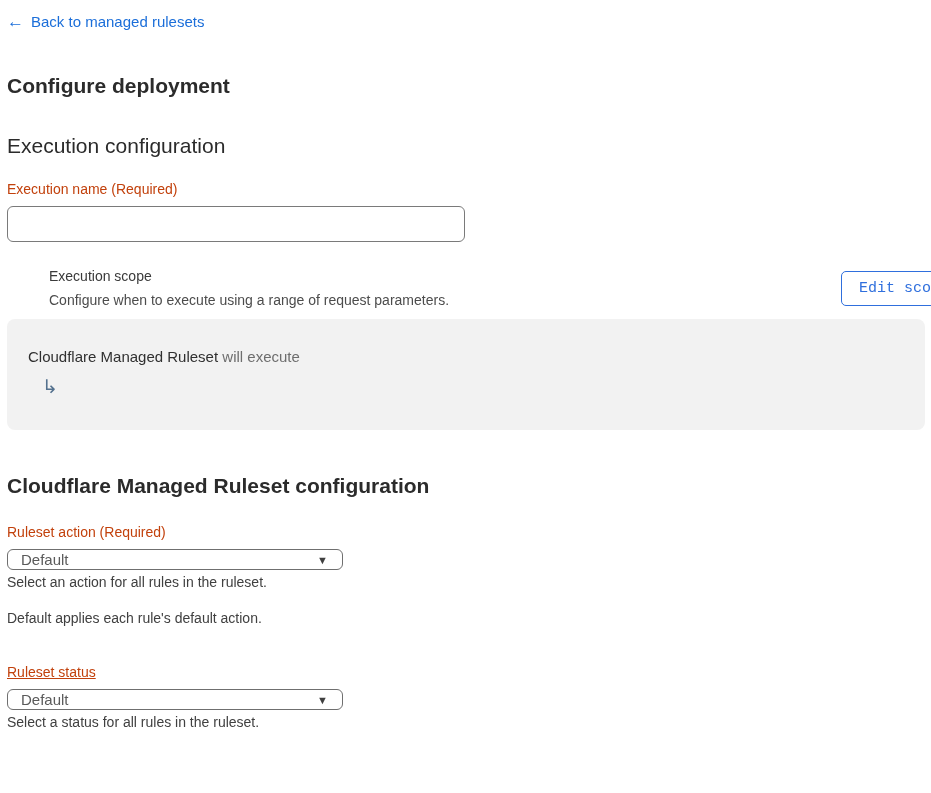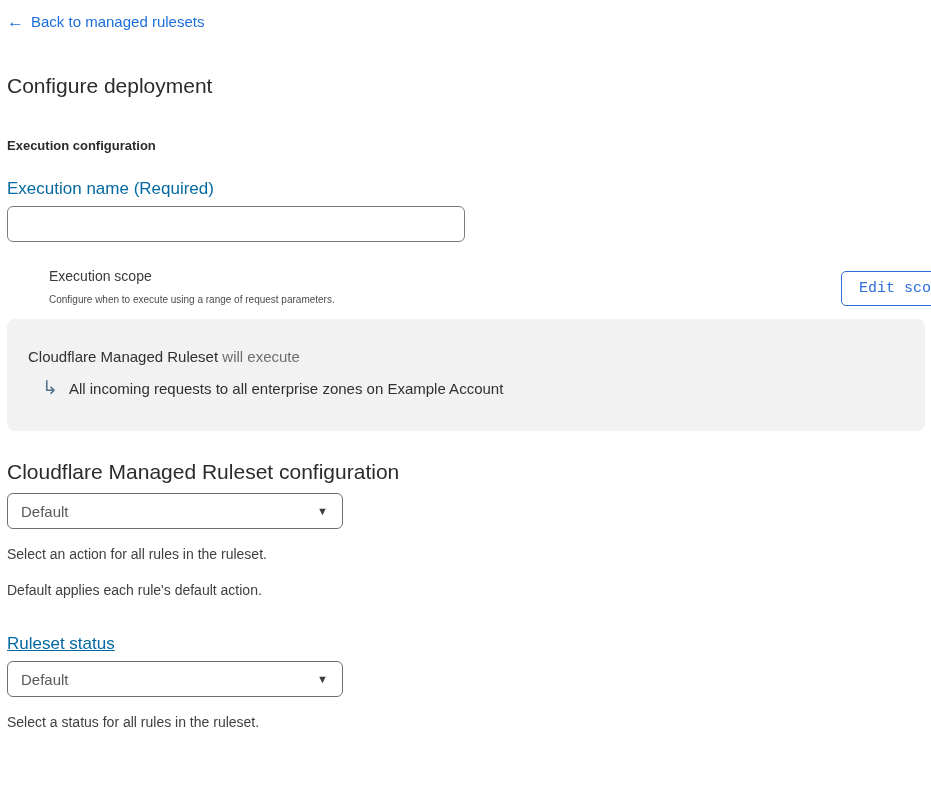--- a/index.html
+++ b/index.html
@@ -22,36 +22,36 @@
     line-height: 20px;
     text-decoration: none;
     cursor: pointer;
   }
   .back-link .arrow { font-size: 17px; line-height: 18px; }
 
   
   .page-title {
     margin-top: 41px;
     font-size: 21px;
-    font-weight: 400;
+    font-weight: 700;
     color: #2b2b2b;
     line-height: 25px;
   }
   .section-heading {
     margin-top: 39px;
-    font-size: 13px;
-    font-weight: 700;
+    font-size: 21px;
+    font-weight: 400;
     color: #2b2b2b;
     line-height: 18px;
   }
 
   .field-label {
     margin-top: 26px;
-    font-size: 17px;
-    color: #0369a1;
+    font-size: 14px;
+    color: #c2410c;
     line-height: 16px;
   }
 
   .text-input {
     display: block;
     margin-top: 9px;
     width: 458px;
     height: 36px;
     border: 1px solid #7a7a7a;
     border-radius: 6px;
@@ -66,21 +66,21 @@
   
   .scope-row {
     margin-top: 26px;
     display: flex;
     align-items: center;
     justify-content: space-between;
     width: 918px;
     margin-left: 42px;
   }
   .scope-label { font-size: 14px; color: #3a3a3a; line-height: 16px; }
-  .scope-desc { margin-top: 8px; font-size: 10px; color: #4c4c4c; line-height: 16px; }
+  .scope-desc { margin-top: 8px; font-size: 14px; color: #4c4c4c; line-height: 16px; }
   .edit-scope-btn {
     background: #ffffff;
     border: 1px solid #2f6fdd;
     color: #2f6fdd;
     font-family: Liberation Mono, monospace;
     font-size: 15px;
     border-radius: 5px;
     padding: 8px 17px;
     cursor: pointer;
     white-space: nowrap;
@@ -107,41 +107,41 @@
     line-height: 20px;
   }
   .scope-box-line2 .elbow-arrow {
     color: #54718e;
     font-size: 19px;
     line-height: 19px;
     position: relative;
     top: -2px;
   }
 
-  .big-heading-2 { margin-top: 28px; }
+  .big-heading-2 { margin-top: 43px; }
   .section-heading-2 { margin-top: 40px; }
 
   
   .select {
     margin-top: 9px;
     width: 336px;
-    height: 36px;
+    height: 21px;
     border: 1px solid #6f6f6f;
     border-radius: 6px;
     background: #ffffff;
     display: flex;
     align-items: center;
     justify-content: space-between;
     padding: 0 14px 0 13px;
     cursor: pointer;
   }
   .select .value { font-size: 15px; color: #5a5a5a; }
   .select .caret { color: #3f3f3f; font-size: 11px; }
 
-  .help-text { margin-top: 17px; font-size: 14px; color: #404040; line-height: 16px; }
+  .help-text { margin-top: 4px; font-size: 14px; color: #404040; line-height: 16px; }
   .help-text + .help-text { margin-top: 20px; }
   .status-label { margin-top: 38px; text-decoration: underline; }
 </style>
 </head>
 <body>
 
 <div class="container">
 
   <a class="back-link">
     <span class="arrow">←</span>
@@ -162,27 +162,27 @@
     </div>
     <button class="edit-scope-btn">Edit scope</button>
   </div>
 
   <div class="scope-box">
     <div class="scope-box-line1">
       <span>Cloudflare Managed Ruleset</span><span class="muted"> will execute</span>
     </div>
     <div class="scope-box-line2">
       <span class="elbow-arrow">↳</span>
-      <span>All incoming requests to all enterprise zones on Example Account</span>
     </div>
   </div>
 
   <div class="page-title big-heading-2">Cloudflare Managed Ruleset configuration</div>
 
 
+  <div class="field-label">Ruleset action (Required)</div>
   <div class="select">
     <span class="value">Default</span>
     <span class="caret">▼</span>
   </div>
   <div class="help-text">Select an action for all rules in the ruleset.</div>
   <div class="help-text">Default applies each rule's default action.</div>
 
   <div class="field-label status-label">Ruleset status</div>
   <div class="select">
     <span class="value">Default</span>

